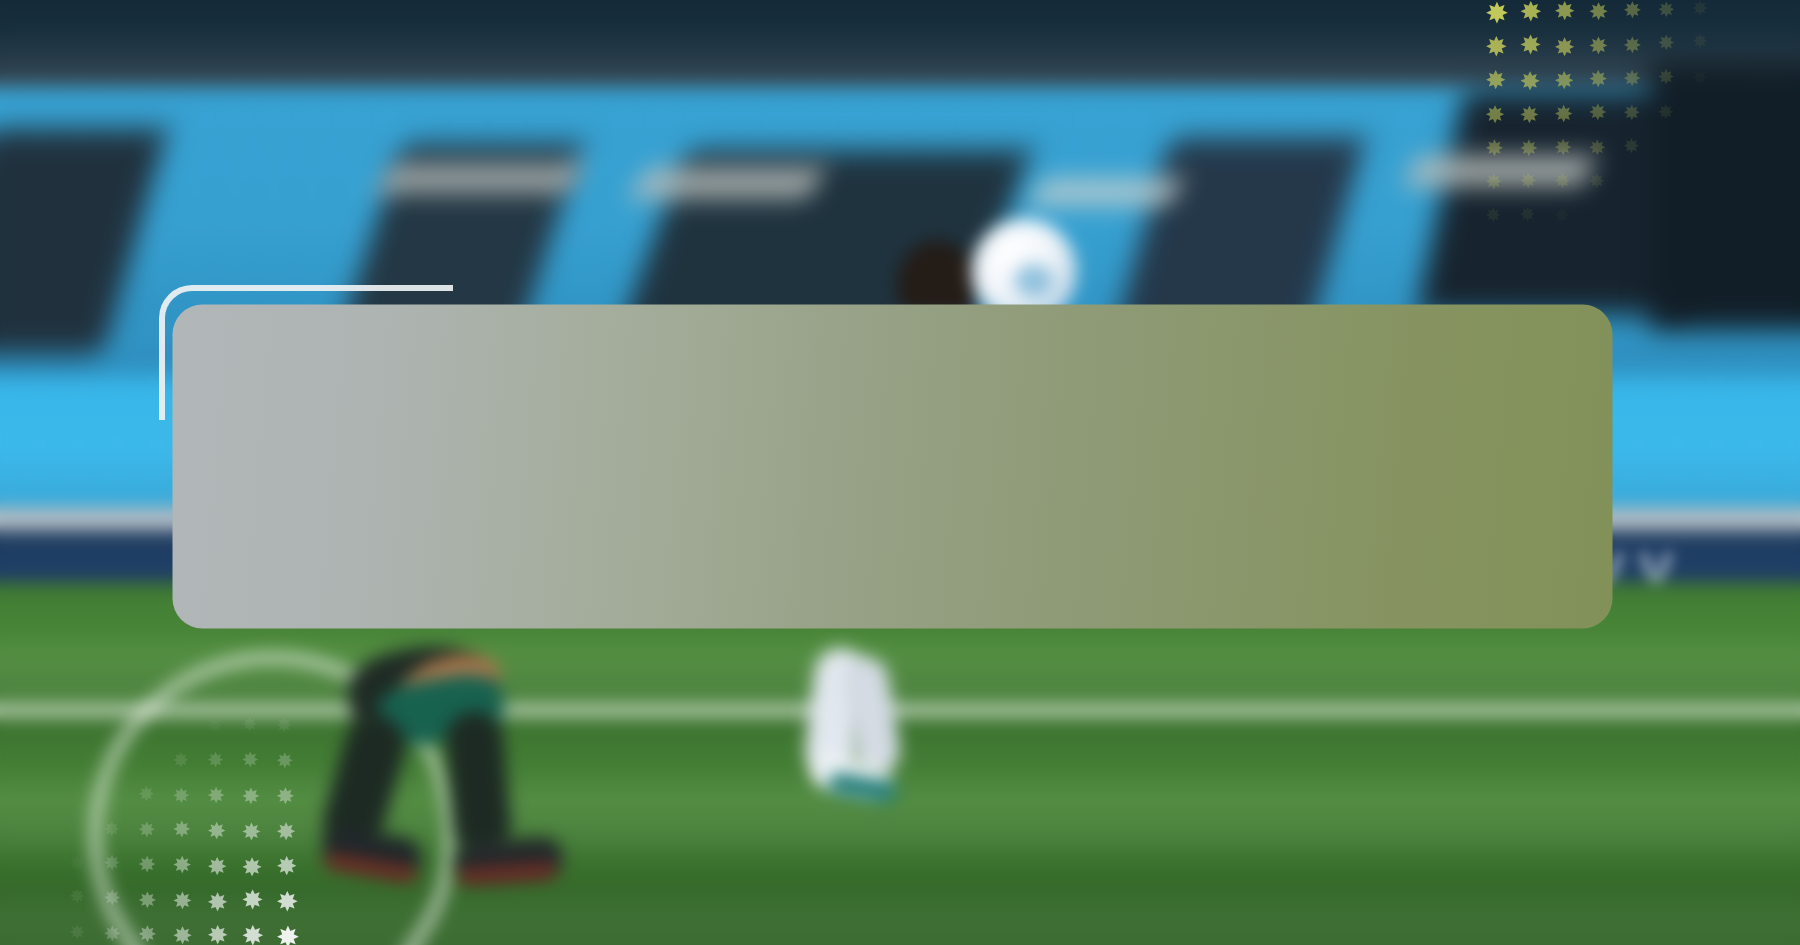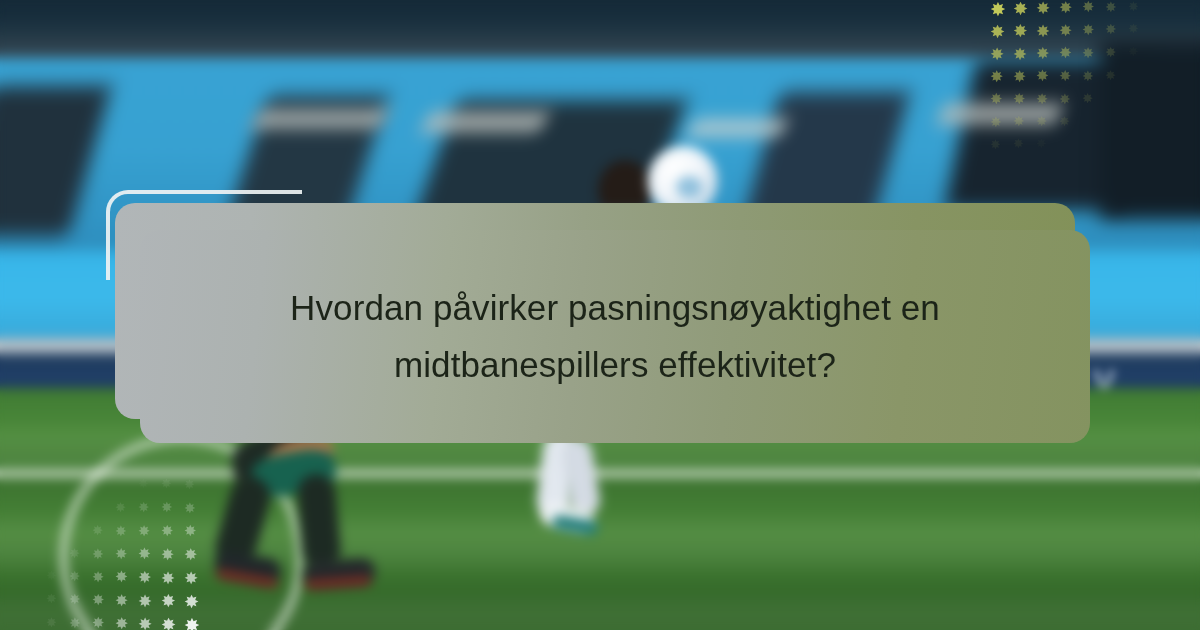--- a/index.html
+++ b/index.html
@@ -393,17 +393,14 @@
       <span style="left: 69px; top: 161px; font-size: 14px; color: rgb(238, 243, 239); opacity: 0.23;">✸</span>
       <span style="left: 92px; top: 161px; font-size: 15px; color: rgb(238, 243, 239); opacity: 0.39;">✸</span>
       <span style="left: 115px; top: 161px; font-size: 16px; color: rgb(238, 243, 239); opacity: 0.54;">✸</span>
       <span style="left: 138px; top: 161px; font-size: 17px; color: rgb(238, 243, 239); opacity: 0.69;">✸</span>
       <span style="left: 161px; top: 161px; font-size: 18px; color: rgb(238, 243, 239); opacity: 0.85;">✸</span>
       <span style="left: 184px; top: 161px; font-size: 19px; color: rgb(238, 243, 239); opacity: 1;">✸</span>
     </div>
 
   <div class="card-outline"></div>
   <div class="card-back"></div>
-  <div class="card-front">
-    <h1 class="headline">Hvordan påvirker pasningsnøyaktighet en midtbanespillers effektivitet?</h1>
-  </div>
 
 </div>
 
 </body></html>

